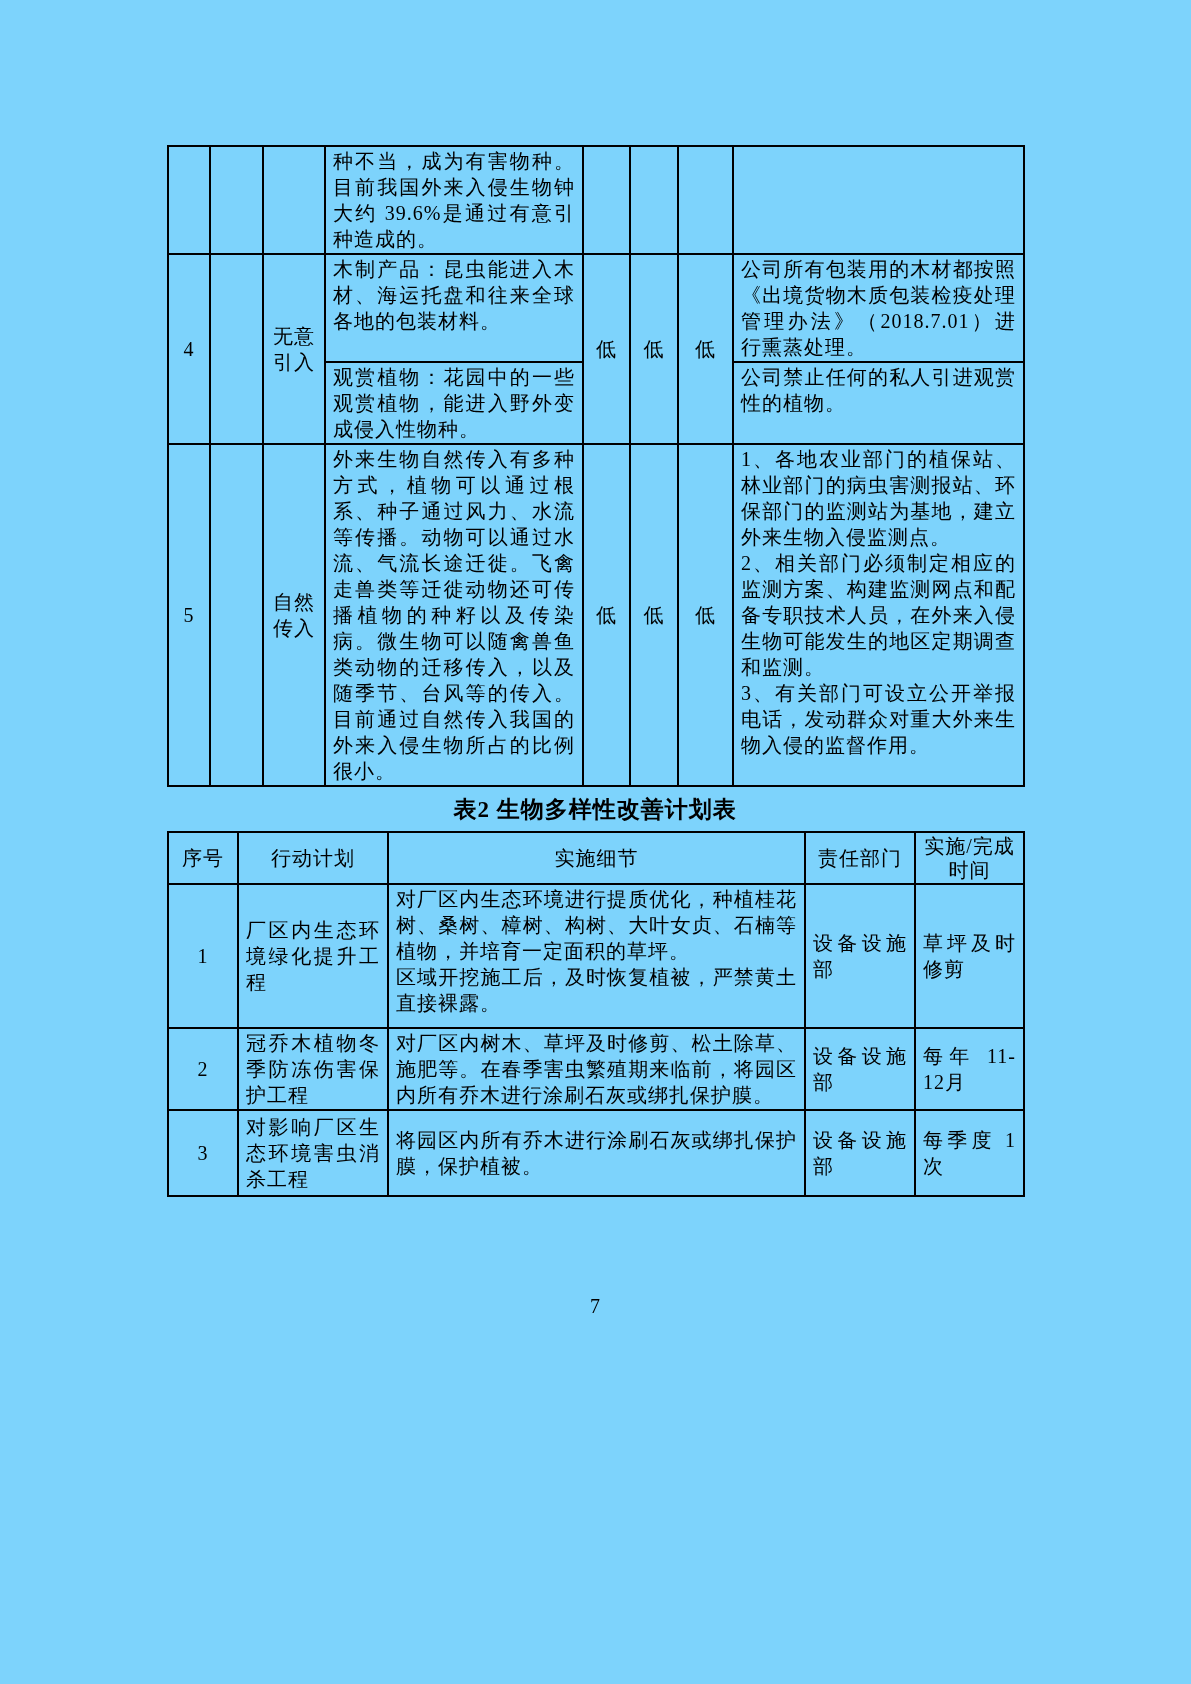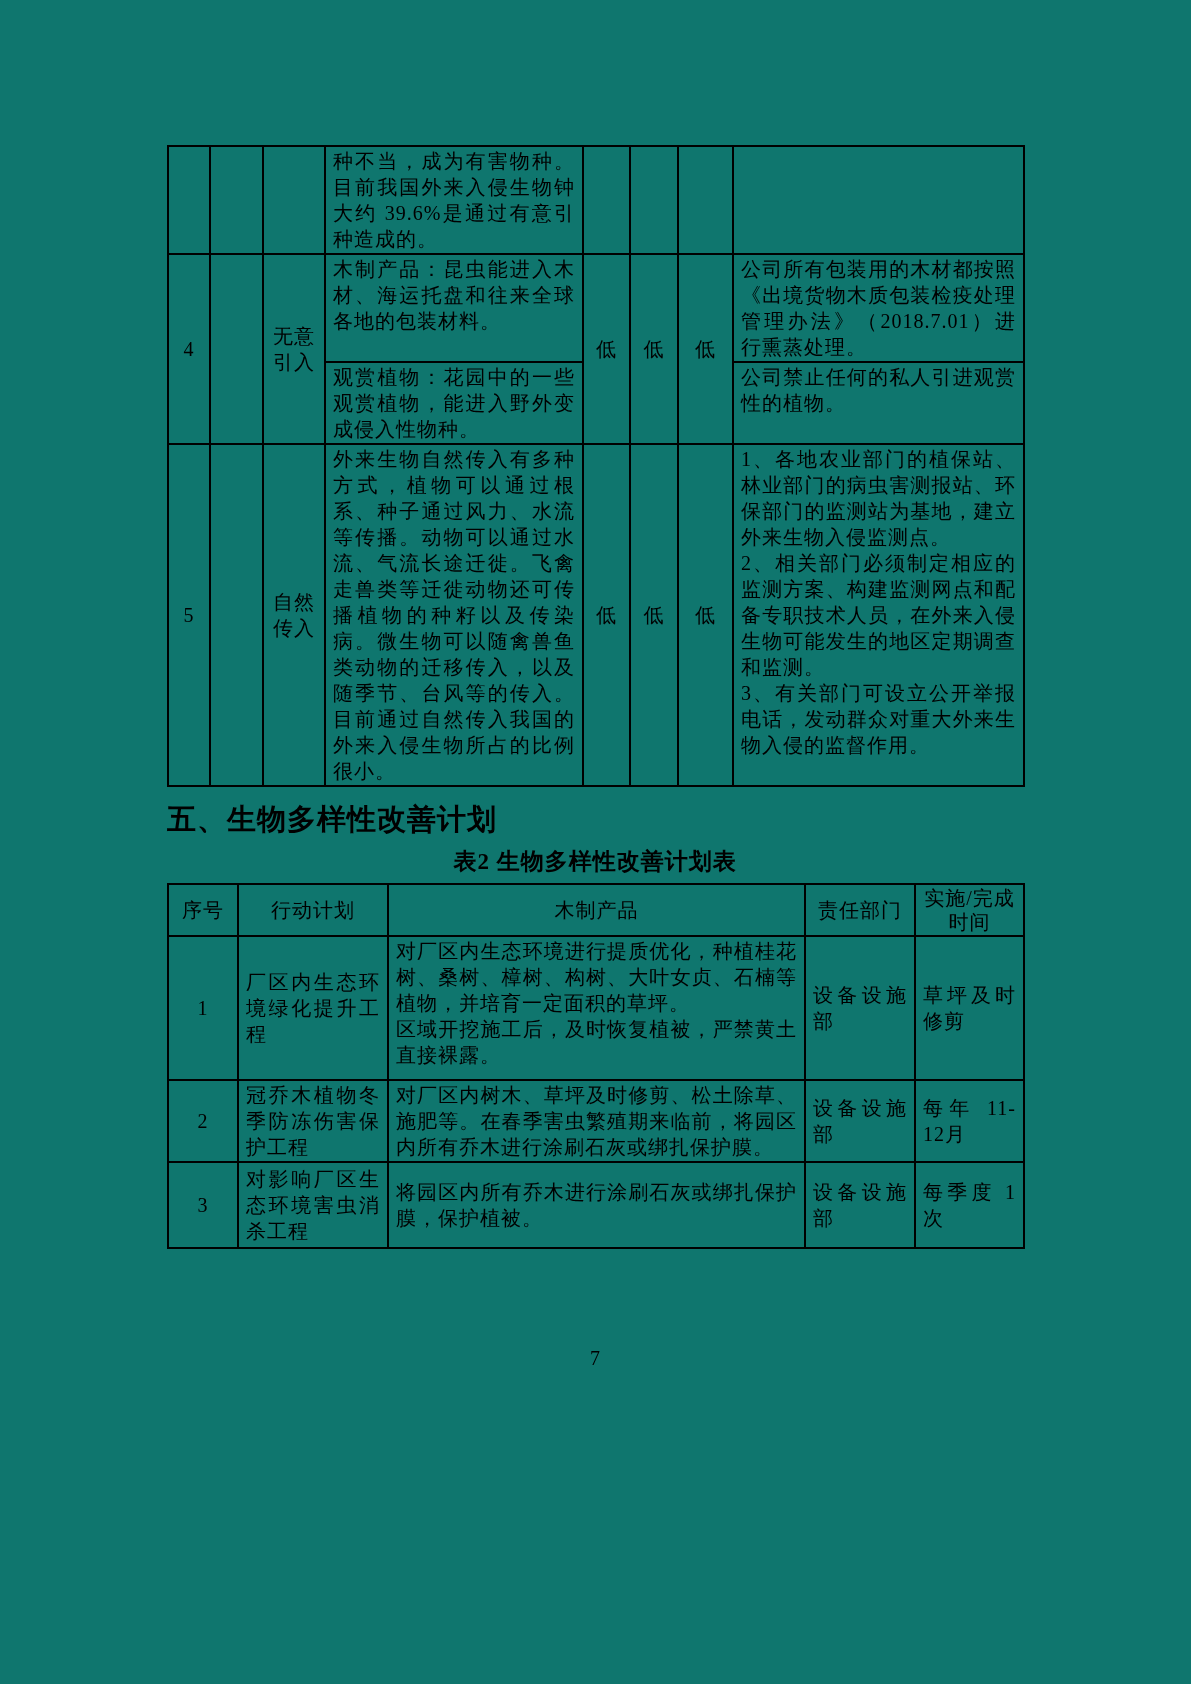--- a/index.html
+++ b/index.html
@@ -1,17 +1,17 @@
 <!DOCTYPE html>
 <html><head>
 <meta charset="utf-8">
 <style>
   html,body { margin:0; padding:0; background:#888; }
   .page {
-    width:1191px; height:1684px; background:#0f766e; margin:0 auto;
+    width:1191px; height:1684px; background:#7dd3fc; margin:0 auto;
     font-family:"Liberation Serif","DejaVu Serif",serif; color:#000;
     overflow:hidden;
   }
   .content { box-sizing:border-box; padding:145px 167px 0 167px; }
 
   table { border-collapse:collapse; table-layout:fixed; width:856px; }
   td {
     border:2px solid #000; font-size:20px; line-height:26px;
     letter-spacing:1px; padding:1px 7px; vertical-align:middle;
     overflow:hidden; box-sizing:border-box;
@@ -86,37 +86,36 @@
         <td class="ctr">低</td>
         <td class="ctr">低</td>
         <td class="ctr">低</td>
         <td class="tl pre">1、各地农业部门的植保站、林业部门的病虫害测报站、环保部门的监测站为基地，建立外来生物入侵监测点。
 2、相关部门必须制定相应的监测方案、构建监测网点和配备专职技术人员，在外来入侵生物可能发生的地区定期调查和监测。
 3、有关部门可设立公开举报电话，发动群众对重大外来生物入侵的监督作用。</td>
       </tr>
     </tbody>
       </table>
 
-    <div class="heading">五、生物多样性改善计划</div>
 
     <div class="caption">表2 生物多样性改善计划表</div>
 
     <table>
       <colgroup>
         <col style="width:70px">
           <col style="width:150px">
           <col style="width:417px">
         <col style="width:110px">
           <col style="width:109px">
       </colgroup>
       <tbody>
           <tr style="height:50px">
         <td class="hdr">序号</td>
         <td class="hdr">行动计划</td>
-        <td class="hdr">木制产品</td>
+        <td class="hdr">实施细节</td>
         <td class="hdr">责任部门</td>
         <td class="hdr pre">实施/完成
 时间</td>
       </tr>
       <tr style="height:144px">
         <td class="ctr">1</td>
         <td class="tl" style="vertical-align:middle">厂区内生态环境绿化提升工程</td>
         <td class="tl pre">对厂区内生态环境进行提质优化，种植桂花树、桑树、樟树、构树、大叶女贞、石楠等植物，并培育一定面积的草坪。
 区域开挖施工后，及时恢复植被，严禁黄土直接裸露。</td>
         <td class="tl" style="vertical-align:middle">设备设施部</td>

